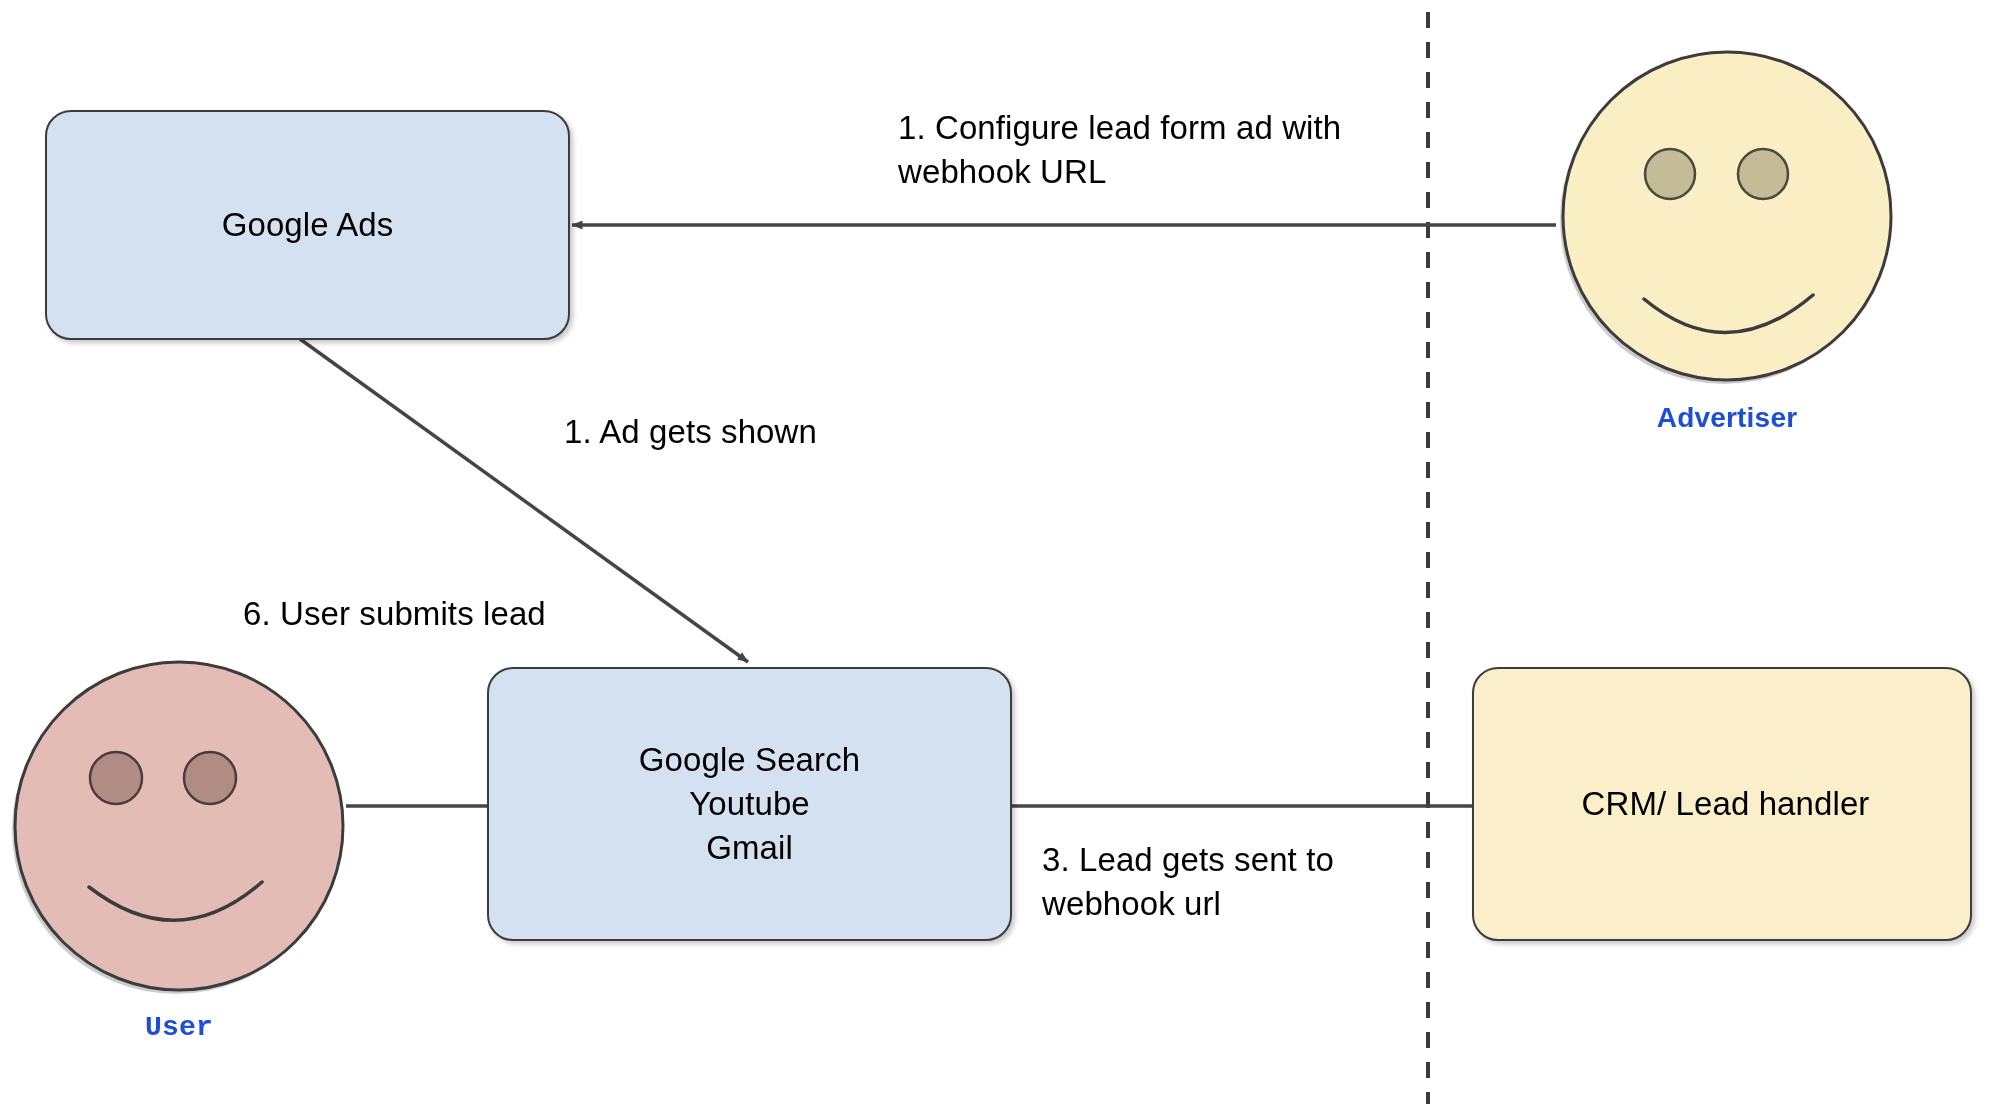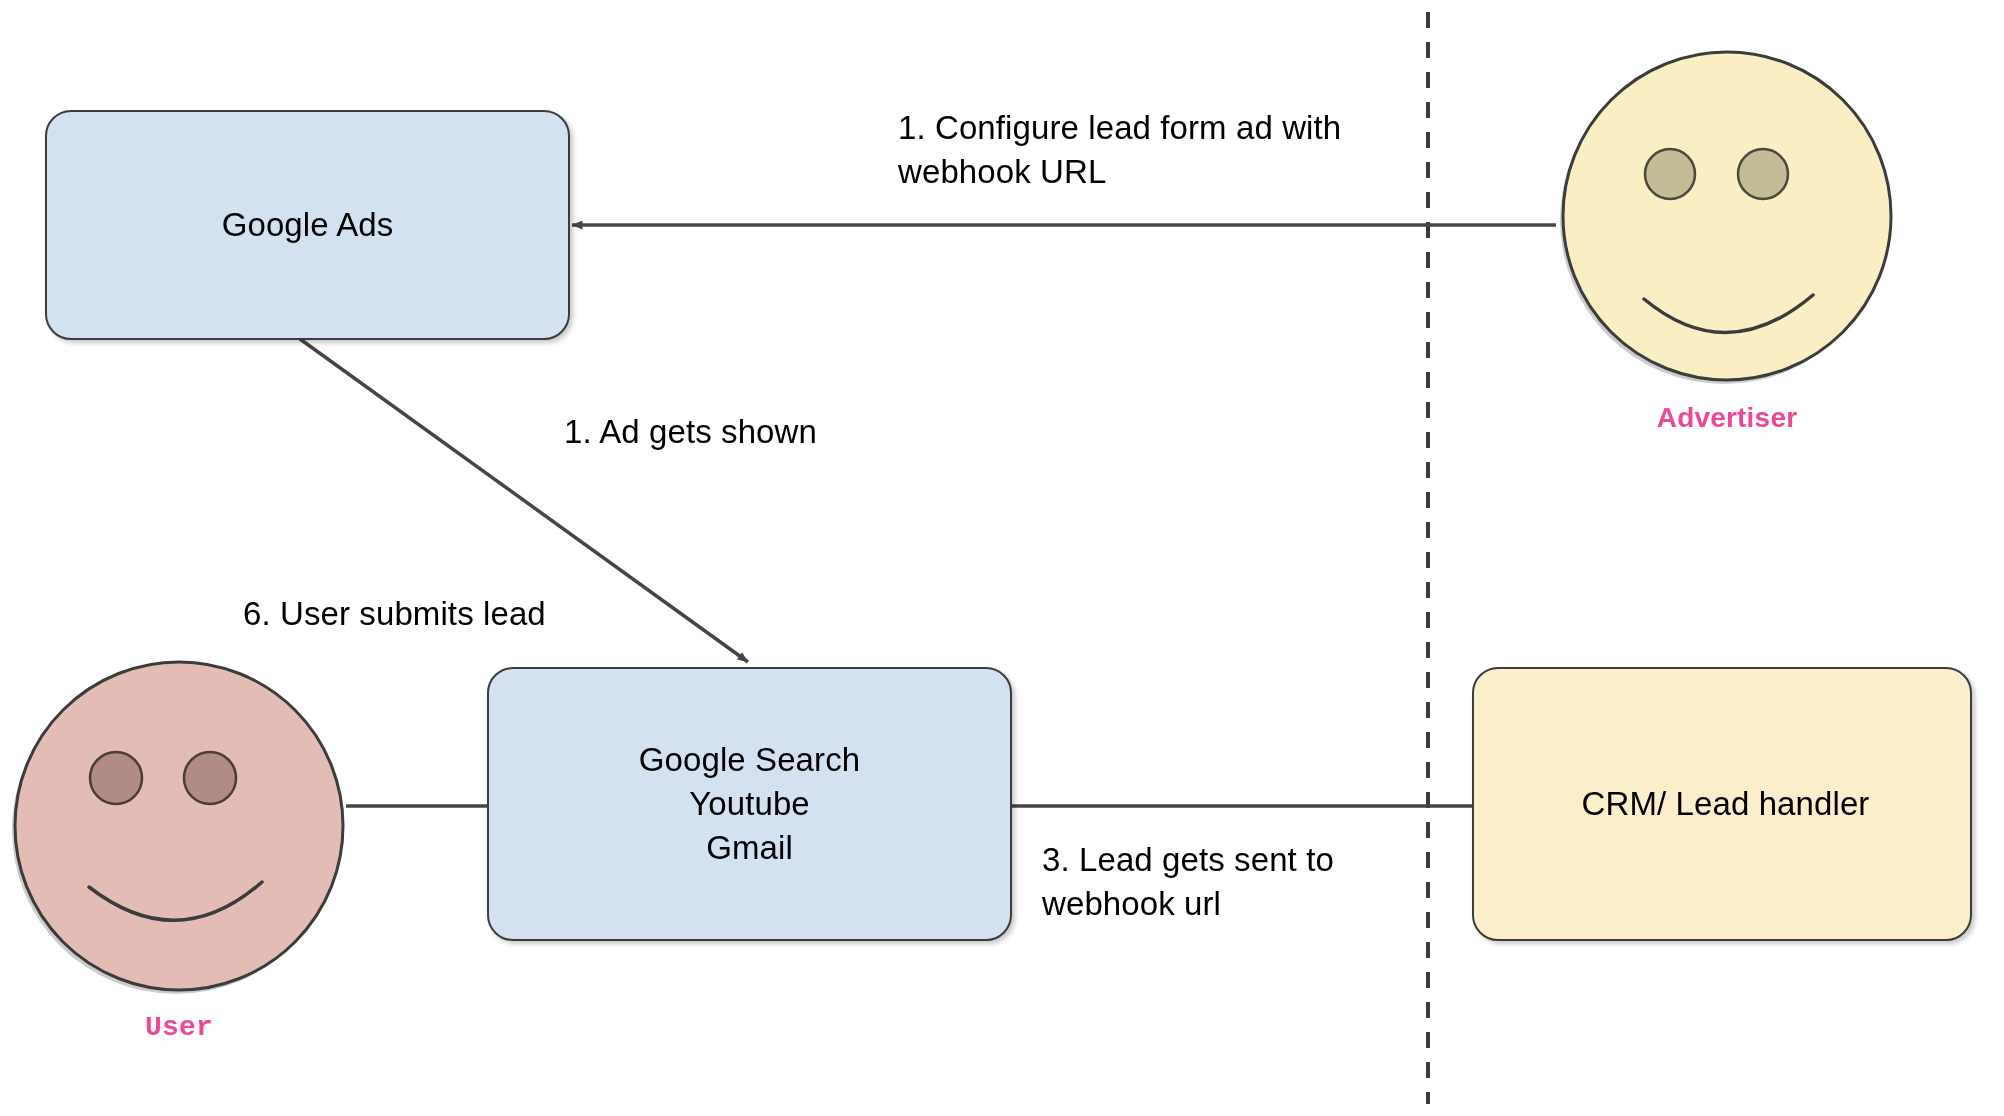--- a/index.html
+++ b/index.html
@@ -67,21 +67,21 @@
     width: 100%;
     height: 100%;
   }
   .actor-caption {
     position: absolute;
     left: 0;
     width: 100%;
     text-align: center;
     font-size: 28px;
     font-weight: bold;
-    color: #ec4899;
+    color: #1d4ed8;
     letter-spacing: 0.2px;
   }
 
   #actor-advertiser {
     left: 1558px; top: 50px; width: 338px; height: 338px;
   }
   #actor-advertiser .actor-caption { top: 352px; }
 
   #actor-user {
     left: 10px; top: 660px; width: 338px; height: 338px; font-family: Liberation Mono, monospace;

